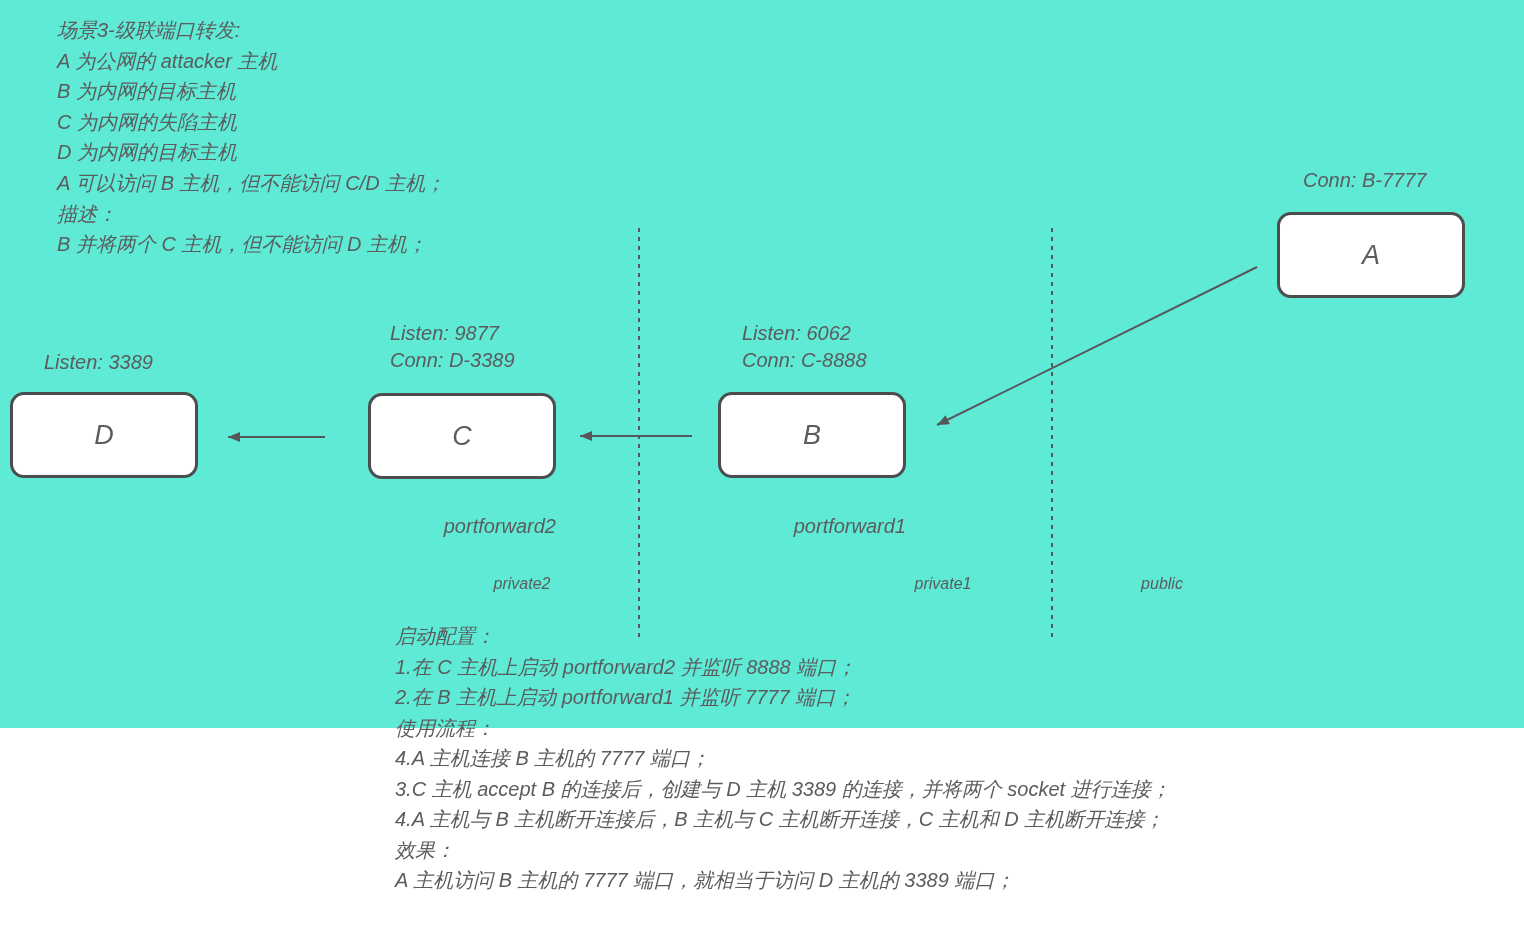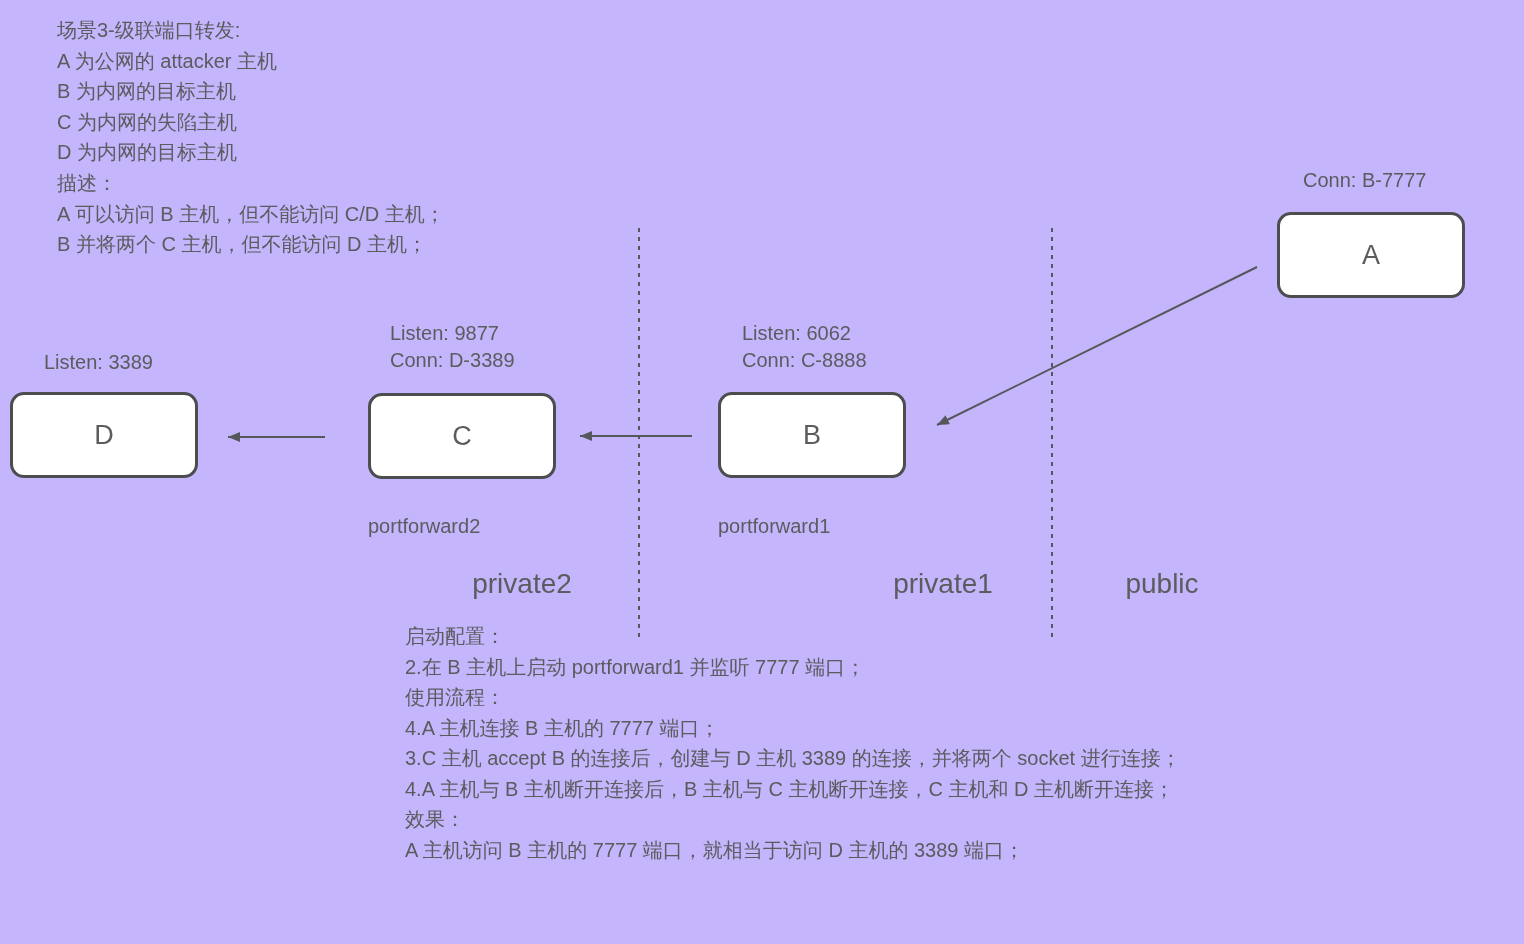--- a/index.html
+++ b/index.html
@@ -3,40 +3,40 @@
 <meta charset="utf-8">
 <style>
   :root{
     --text:#5b5c5e;
     --box-border:#4b4d4f;
     --line:#55575a;
   }
   *{margin:0;padding:0;box-sizing:border-box;}
   html,body{width:1524px;height:944px;background:#ffffff;overflow:hidden;}
   body{font-family:"Liberation Sans","DejaVu Sans",sans-serif;color:var(--text);}
-  .canvas{position:relative;width:1524px;height:944px;background:#c4b5fd;}
+  .canvas{position:relative;width:1524px;height:728px;background:#5eead4;font-style:italic;}
   .overlay{position:absolute;left:0;top:0;width:1524px;height:944px;}
   .overlay line{stroke:var(--line);stroke-width:2;}
   .overlay line.dashed{stroke-dasharray:4 5;}
   .overlay .arrowhead{fill:var(--line);}
 
   .textblock{position:absolute;font-size:20px;white-space:nowrap;}
   .scenario{left:57px;top:15px;line-height:30.6px;}
-  .notes{left:405px;top:621px;line-height:30.5px;}
+  .notes{left:395px;top:621px;line-height:30.5px;}
 
   .nodebox{
     position:absolute;width:188px;height:86px;
     border:3px solid var(--box-border);border-radius:14px;background:#ffffff;
     display:flex;align-items:center;justify-content:center;
   }
   .nodebox .letter{font-size:27px;color:var(--text);}
 
   .lbl{position:absolute;font-size:20px;line-height:27px;white-space:nowrap;}
-  .tool-lbl{position:absolute;width:188px;text-align:left;font-size:20px;line-height:28px;white-space:nowrap;}
-  .zone-lbl{position:absolute;transform:translateX(-50%);font-size:28px;line-height:28px;white-space:nowrap;}
+  .tool-lbl{position:absolute;width:188px;text-align:right;font-size:20px;line-height:28px;white-space:nowrap;}
+  .zone-lbl{position:absolute;transform:translateX(-50%);font-size:16px;line-height:28px;white-space:nowrap;}
 </style>
 </head>
 <body>
 
 <div class="canvas">
 
   <svg class="overlay" viewBox="0 0 1524 944" xmlns="http://www.w3.org/2000/svg">
     <defs>
       <marker id="arrow" viewBox="0 0 12 10" refX="12" refY="5" markerWidth="12" markerHeight="10" orient="auto" markerUnits="userSpaceOnUse">
         <path class="arrowhead" d="M0,0 L12,5 L0,10 Z"></path>
@@ -50,22 +50,22 @@
     <line x1="692" y1="436" x2="580" y2="436" marker-end="url(#arrow)"></line>
     <line x1="1257" y1="267" x2="937" y2="425" marker-end="url(#arrow)"></line>
   </svg>
 
   <div class="textblock scenario">
     <div>场景3-级联端口转发:</div>
     <div>A 为公网的 attacker 主机</div>
     <div>B 为内网的目标主机</div>
     <div>C 为内网的失陷主机</div>
     <div>D 为内网的目标主机</div>
+    <div>A 可以访问 B 主机，但不能访问 C/D 主机；</div>
     <div>描述：</div>
-    <div>A 可以访问 B 主机，但不能访问 C/D 主机；</div>
     <div>B 并将两个 C 主机，但不能访问 D 主机；</div>
   </div>
 
   <div class="lbl" style="left:1303px;top:167px">Conn: B-7777</div>
   <div class="nodebox" style="left:1277px;top:212px">
     <span class="letter">A</span>
   </div>
 
   <div class="lbl" style="left:742px;top:320px">
     <div>Listen: 6062</div>
@@ -89,20 +89,21 @@
   <div class="nodebox" style="left:10px;top:392px">
     <span class="letter">D</span>
   </div>
 
   <div class="zone-lbl" style="left:522px;top:570px">private2</div>
   <div class="zone-lbl" style="left:943px;top:570px">private1</div>
   <div class="zone-lbl" style="left:1162px;top:570px">public</div>
 
   <div class="textblock notes">
     <div>启动配置：</div>
+    <div>1.在 C 主机上启动 portforward2 并监听 8888 端口；</div>
     <div>2.在 B 主机上启动 portforward1 并监听 7777 端口；</div>
     <div>使用流程：</div>
     <div>4.A 主机连接 B 主机的 7777 端口；</div>
     <div>3.C 主机 accept B 的连接后，创建与 D 主机 3389 的连接，并将两个 socket 进行连接；</div>
     <div>4.A 主机与 B 主机断开连接后，B 主机与 C 主机断开连接，C 主机和 D 主机断开连接；</div>
     <div>效果：</div>
     <div>A 主机访问 B 主机的 7777 端口，就相当于访问 D 主机的 3389 端口；</div>
   </div>
 
 </div>

